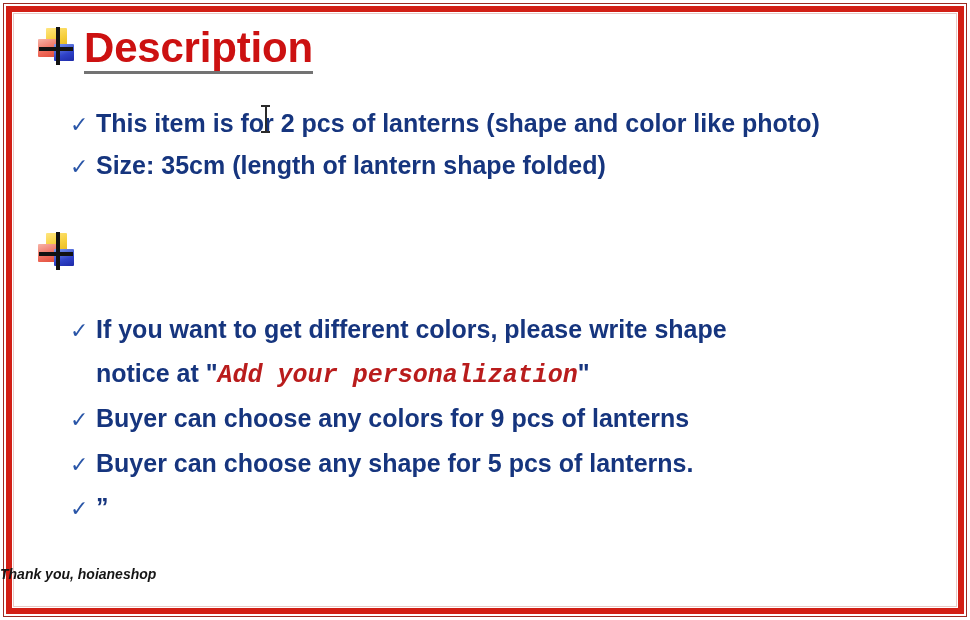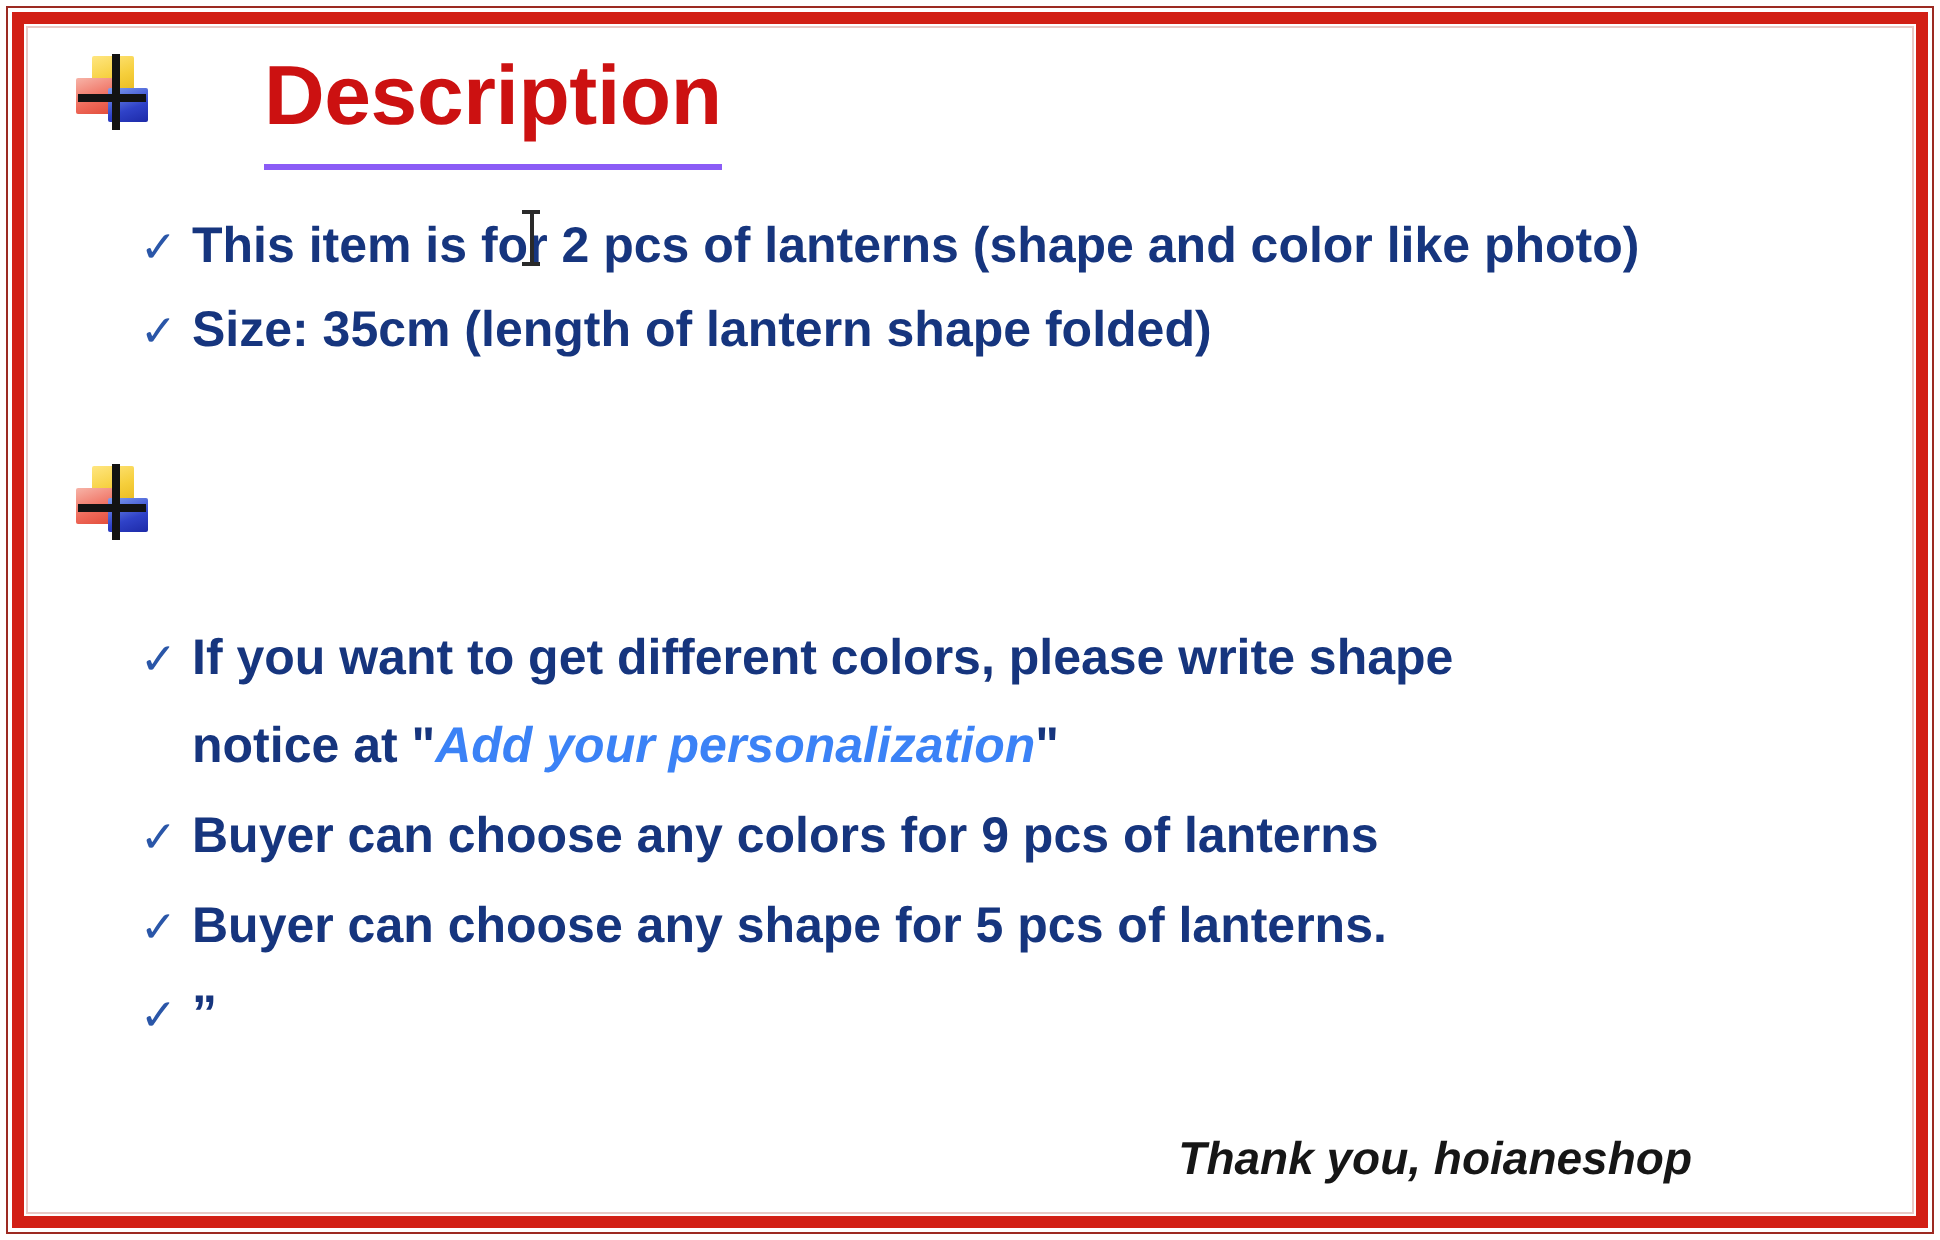--- a/index.html
+++ b/index.html
@@ -94,25 +94,24 @@
 
   
   .heading {
     position: absolute;
     color: #cc1111;
     font-weight: bold;
     white-space: nowrap;
     letter-spacing: -0.2px;
   }
   .heading .txt {
-    border-bottom: 3px solid #8b5cf6;
-    padding-bottom: 12px;
+    border-bottom: 3px solid #737373;
+    padding-bottom: 1px;
     display: inline-block;
     line-height: 1.02;
-    margin-left: 48px;
   }
 
   #heading-description { left: 84px; top: 24px; font-size: 42px; }
   #heading-faq         { left: 84px; top: 230px; font-size: 42px; }
 
   
   .bullet-row {
     position: absolute;
     display: flex;
     align-items: baseline;
@@ -132,45 +131,46 @@
   }
   .cont-indent {
     position: absolute;
     white-space: nowrap;
     color: #16357e;
     font-weight: bold;
     font-size: 25px;
     line-height: 1.1;
   }
   .em-black {
-    color: #3b82f6;
+    color: #b91c1c;
     font-style: italic;
     font-weight: bold;
+    font-family: Liberation Mono, monospace;
   }
 
   
   #desc-b1 { left: 70px; top: 110px; }
   #desc-b2 { left: 70px; top: 152px; }
 
   
   #faq-b1  { left: 70px; top: 316px; }
   #faq-b1-cont { left: 96px; top: 360px; }
   #faq-b2  { left: 70px; top: 405px; }
   #faq-b3  { left: 70px; top: 450px; }
   #faq-b4  { left: 70px; top: 494px; }
 
   
   #footer {
     position: absolute;
     left: 0;
     top: 566px;
     width: 846px;
-    text-align: right;
+    text-align: left;
     color: #161616;
-    font-size: 23px;
+    font-size: 14px;
     font-weight: bold;
     font-style: italic;
     white-space: nowrap;
   }
 
   
   #text-caret {
     position: absolute;
     left: 261px;
     top: 104px;

